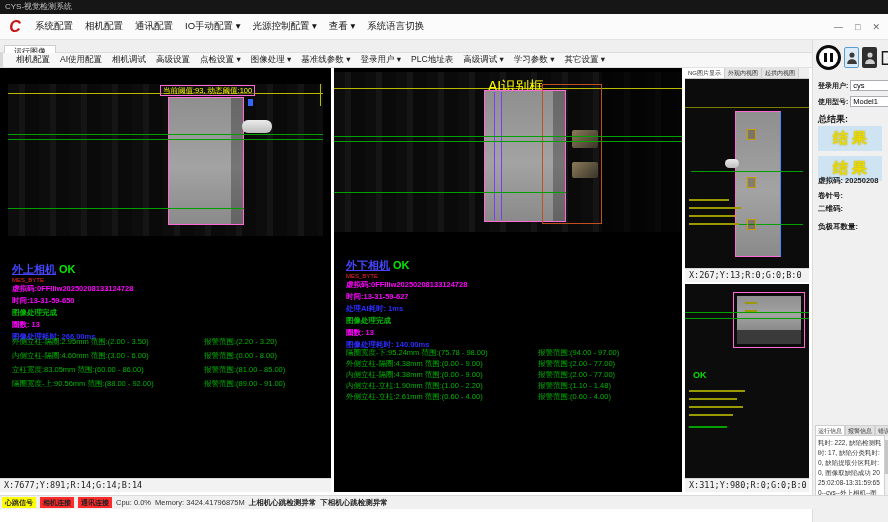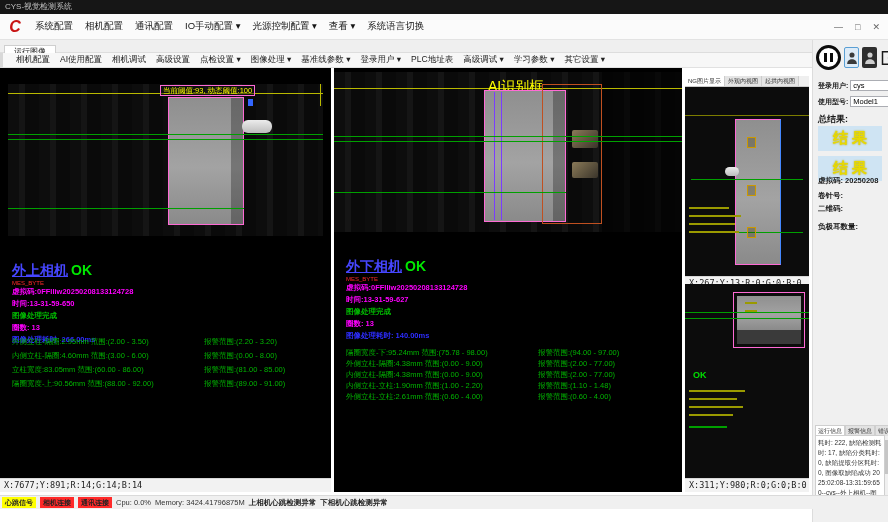--- a/index.html
+++ b/index.html
@@ -15,21 +15,21 @@
   .win-controls span{cursor:default}
   .tabrow{position:absolute;left:0;top:40px;width:812px;height:13px;background:#efefef;border-bottom:1px solid #ddd}
   .tab-active{display:inline-block;margin-left:4px;height:13px;background:#fff;border:1px solid #cfcfcf;border-bottom:none;font-size:8px;line-height:12px;padding:0 9px;color:#222}
   .toolbar{position:absolute;left:0;top:53px;width:812px;height:15px;background:#f7f7f7;border-bottom:1px solid #e1e1e1;display:flex;align-items:center;padding-left:8px;border-left:3px solid #d8d8d8}
   .tool-item{font-size:8.5px;color:#222;padding:0 5px;white-space:nowrap;cursor:default}
 
   
   .panel{position:absolute;background:#000}
   .panel-left{left:0;top:68px;width:331px;height:424px}
   .panel-center{left:334px;top:68px;width:348px;height:424px}
-  .panel-ngtop{left:685px;top:76px;width:124px;height:214px}
+  .panel-ngtop{left:685px;top:68px;width:124px;height:214px}
   .panel-ngbottom{left:685px;top:284px;width:124px;height:208px}
   .panel-status{position:absolute;left:0;bottom:0;width:100%;height:14px;background:#f2f2f2;border-top:1px solid #d8d8d8;font-family:"DejaVu Sans Mono",monospace;font-size:8.5px;color:#222;line-height:13px;padding-left:4px;white-space:nowrap;overflow:hidden}
 
   .cam-img{position:absolute;overflow:hidden;cursor:crosshair;
     background:repeating-linear-gradient(90deg,#0d0d0d 0 11px,#151515 11px 17px,#0a0a0a 17px 31px)}
   .hline{position:absolute;height:1px;background:#00a000}
   .vline{position:absolute;width:1px;background:#00a000}
   .yline{background:#b9b900}
   .pline{background:#7a3cff}
   .part{position:absolute;background:linear-gradient(180deg,#8f8f8f,#a3a3a3 55%,#8a8a8a);border:1px solid #ff6ad5}
@@ -39,21 +39,21 @@
   .connector{position:absolute;background:linear-gradient(180deg,#ececec,#bdbdbd);border-radius:6px}
   .metal{position:absolute;background:linear-gradient(135deg,#8a7a58,#3a342a);border-radius:2px}
   .bluetick{position:absolute;width:5px;height:7px;background:#3366ff}
   .ybox{position:absolute;border:1px solid #cc9900;background:rgba(60,50,0,.3)}
   .ybar{position:absolute;height:2px;background:#9a9a00}
   .gbar{position:absolute;height:2px;background:#00a000}
   .darkzone{position:absolute;background:rgba(0,0,0,.55)}
 
   
   .info{position:absolute;left:12px;width:312px}
-  .cam-title{font-size:14px;font-weight:bold;white-space:nowrap}
+  .cam-title{font-size:11px;font-weight:bold;white-space:nowrap}
   .cam-title .cname{color:#4646ff;text-decoration:underline}
   .cam-title .okres{color:#00e800;margin-left:3px}
   .note{font-size:6px;color:#ff2a2a;line-height:6px}
   .iline{font-size:7.5px;line-height:12px;white-space:nowrap;font-weight:bold}
   .c-mag{color:#ff00ff}.c-grn{color:#00bb00}.c-blu{color:#2d2dff}
   .meas{position:absolute;left:12px}
   .mrow{display:flex;white-space:nowrap}
   .mtext{font-size:7.5px;color:#00b400;line-height:8px}
   .mrow .m1{width:192px}
   .gap14 .mrow{margin-bottom:6px}
@@ -226,20 +226,21 @@
     <div class="hline" style="left:0;top:120px;width:232px"></div>
   </div>
 
   <div class="info" style="top:190px">
     <div class="cam-title">
       <span class="cname">外下相机</span><span class="okres">OK</span>
     </div>
     <div class="note">MES_BYTE</div>
     <div class="iline c-mag">虚拟码:0FFIIiw20250208133124728</div>
     <div class="iline c-mag">时间:13-31-59-627</div>
+    <div class="iline c-blu">处理AI耗时: 1ms</div>
     <div class="iline c-grn">图像处理完成</div>
     <div class="iline c-mag">圈数: 13</div>
     <div class="iline c-blu">图像处理耗时: 140.00ms</div>
   </div>
 
   <div class="meas gap11" style="top:281px">
 
     <div class="mrow">
       <span class="mtext m1">隔圈宽度-下:95.24mm 范围:(75.78 - 98.00)</span>
       <span class="mtext">报警范围:(94.00 - 97.00)</span>

